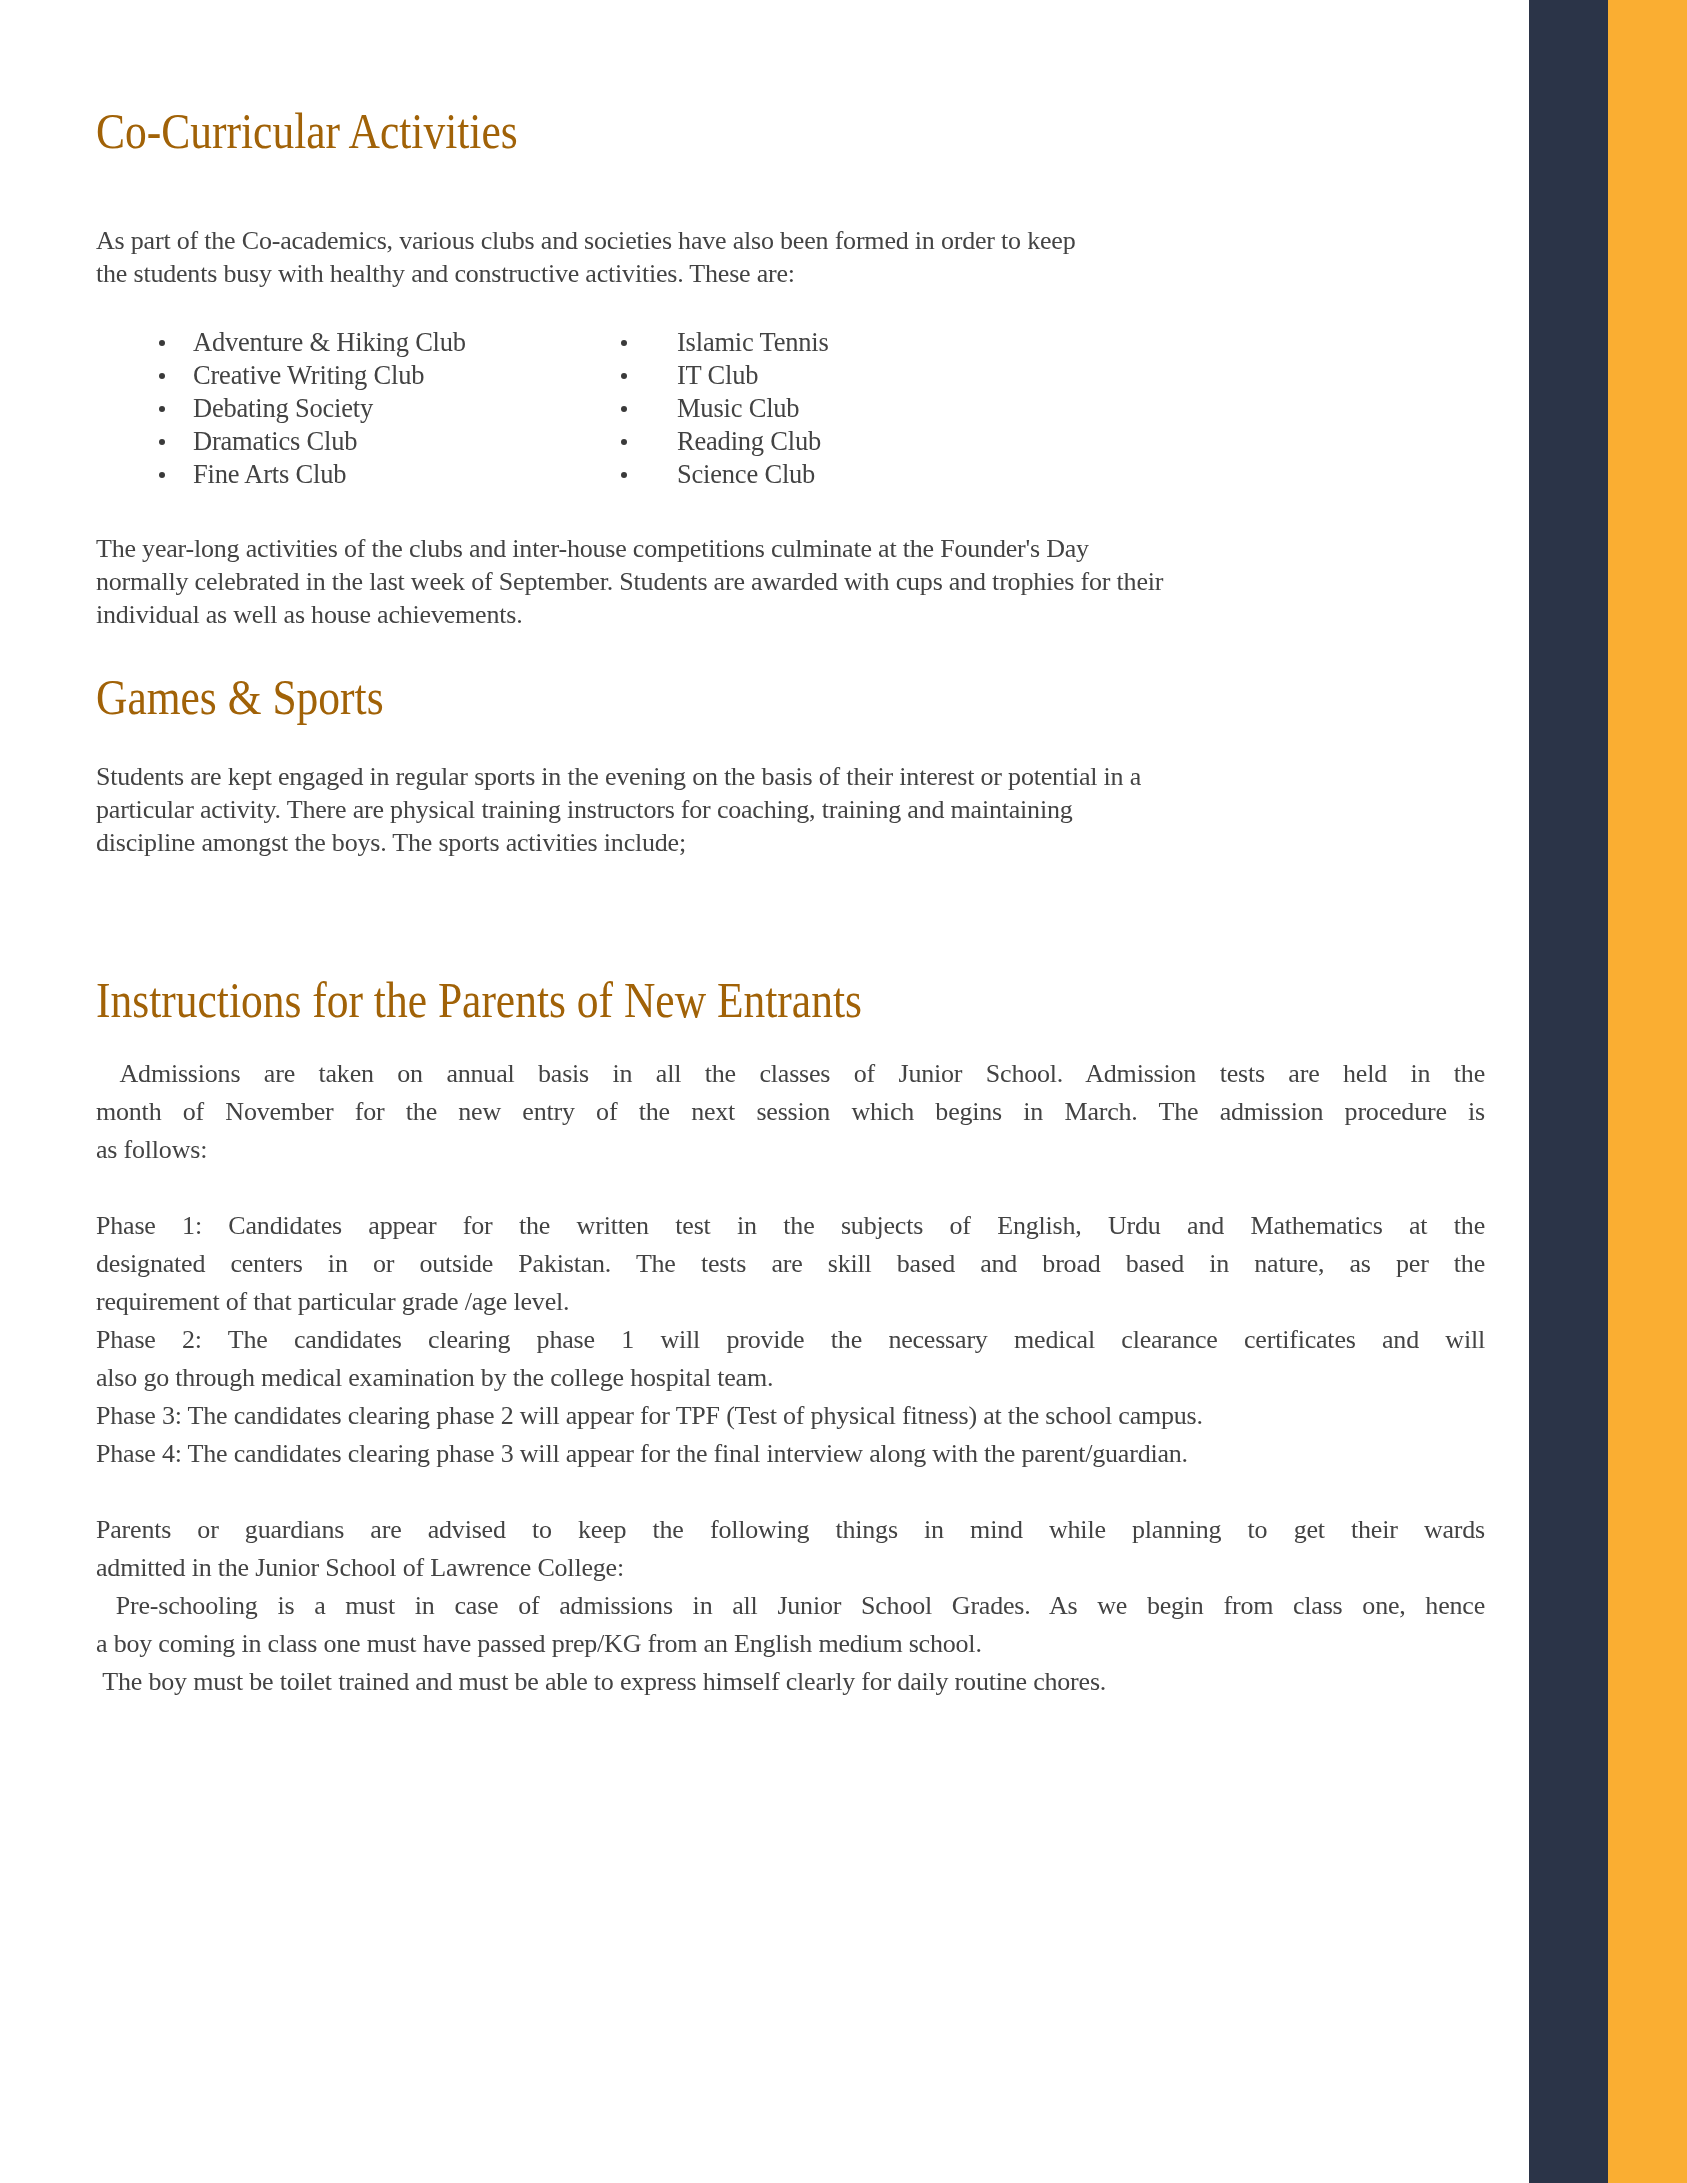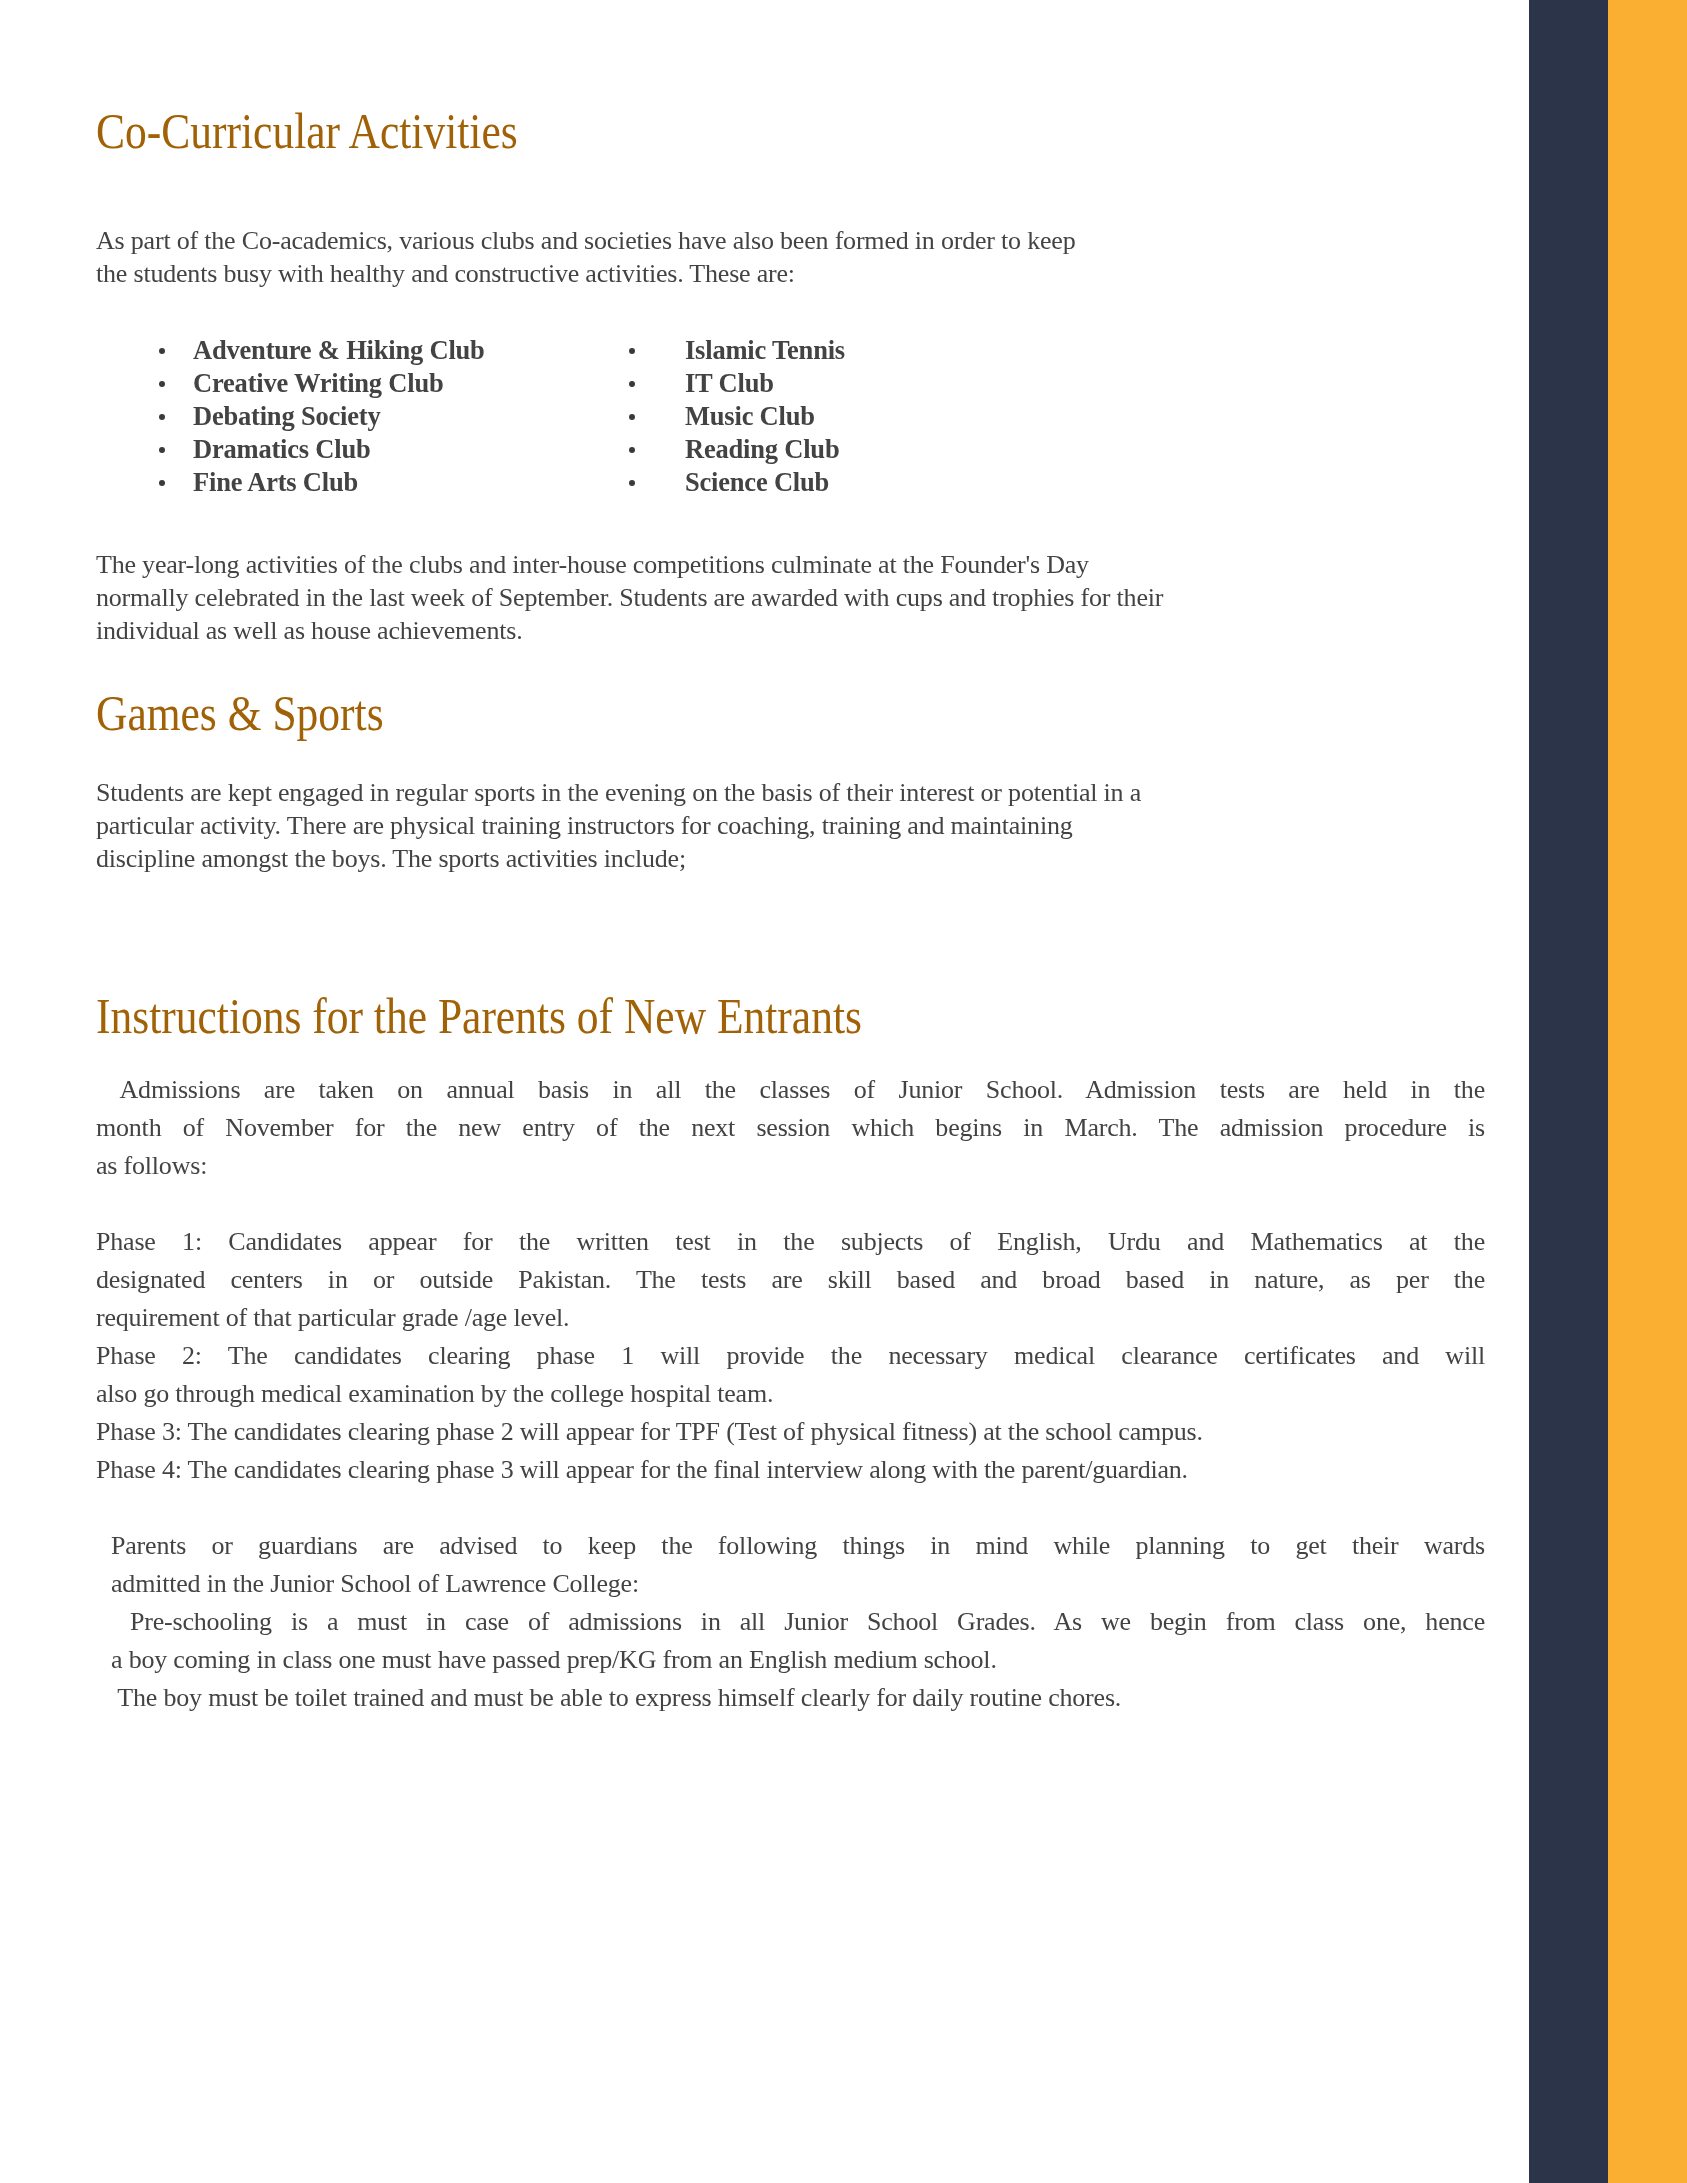--- a/index.html
+++ b/index.html
@@ -29,24 +29,24 @@
   .lh57 .line { line-height:38px; }
   .just { text-align:justify; text-align-last:justify; }
 
   #para-cocurricular-intro { margin-top:66px; }
   #list-clubs  { margin-top:36px; }
   #para-cocurricular-outro { margin-top:41px; }
   #para-games-intro { margin-top:36px; }
   #list-sports { margin-top:53px; }
   #para-admissions { margin-top:28px; }
   #para-phases     { margin-top:38px; }
-  #para-guidance   { margin-top:38px;margin-left:15px; }
+  #para-guidance   { margin-top:38px; }
 
   .two-col { display:flex; font-size:26.5px; letter-spacing:-0.2px; }
-  .two-col ul { list-style:none; margin:8px; padding:0;font-weight:bold; }
+  .two-col ul { list-style:none; margin:0; padding:0; }
   .two-col li { position:relative; }
   .two-col li::before {
     content:""; position:absolute; left:0; border-radius:50%;
     width:6px; height:6px; background:#3a3a3a;
   }
   #list-clubs li { line-height:33px; }
   #list-clubs li::before { top:14px; }
   #list-clubs .c1 { margin-left:63px; width:397px; }
   #list-clubs .c1 li { padding-left:34px; }
   #list-clubs .c2 { margin-left:65px; }

